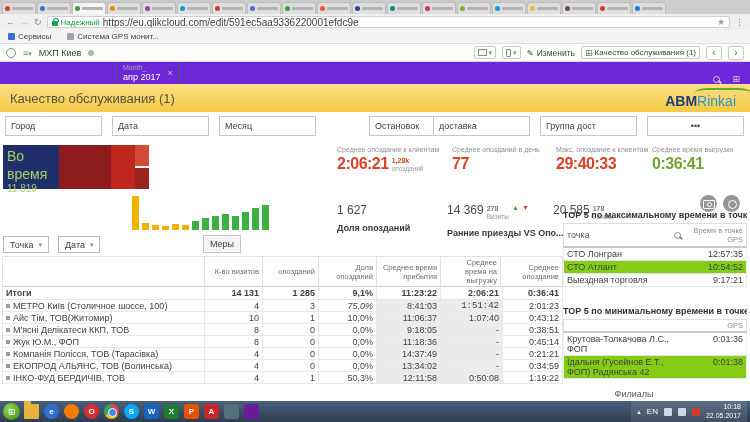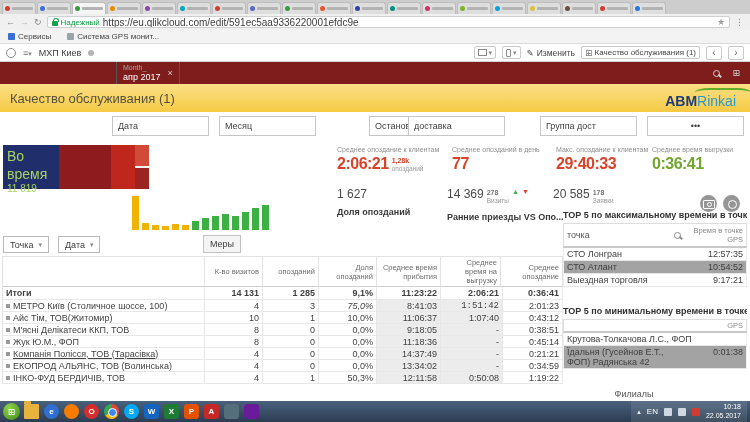--- a/index.html
+++ b/index.html
@@ -39,21 +39,21 @@
   .appdot{width:6px;height:6px;border-radius:50%;background:#b4b4b4}
   #qt-right{margin-left:auto;display:flex;align-items:center;gap:6px}
   .tbtn{height:13px;border:1px solid #c9c9c9;border-radius:2px;display:flex;align-items:center;padding:0 3px;gap:2px;background:#fff}
   .devico{width:9px;height:7px;border:1px solid #8a8a8a}
   .phoneico{width:5px;height:8px;border:1px solid #8a8a8a;border-radius:1px}
   #edit-btn{display:flex;align-items:center;gap:3px;font-size:8.5px;color:#444}
   #sheet-select{max-width:118px;font-size:8px;color:#444;white-space:nowrap;overflow:hidden}
   .navbox{width:16px;height:14px;border:1px solid #c9c9c9;border-radius:2px;display:flex;align-items:center;justify-content:center;color:#666;font-size:10px}
 
   
-  #selbar{top:62px;left:0;width:750px;height:22px;background:#7f1d1d;display:flex;align-items:center}
+  #selbar{top:62px;left:0;width:750px;height:22px;background:#6d28d9;display:flex;align-items:flex-end}
   .chip{margin-left:116px;height:22px;padding:2px 6px;border-left:1px solid #565656;border-right:1px solid #565656;display:flex;align-items:center;gap:7px}
   .chipcol{display:flex;flex-direction:column;line-height:1.15}
   .chipfield{font-size:7px;color:#a9a9a9}
   .chipval{font-size:9px;color:#fff}
   .chipx{color:#cfcfcf;font-size:9px}
   #selbar-right{margin-left:auto;display:flex;gap:12px;margin-right:10px;align-items:center}
   .mag{width:7px;height:7px;border:1.5px solid #cfcfcf;border-radius:50%;position:relative}
   .mag::after{content:"";position:absolute;width:4px;height:1.5px;background:#cfcfcf;transform:rotate(45deg);right:-3px;bottom:-1px}
   .mag.dark{border-color:#8a8a8a}
   .mag.dark::after{background:#8a8a8a}
@@ -90,42 +90,42 @@
   .kpi-valrow{display:flex;align-items:flex-start;gap:3px;margin-top:3px}
   .kpi-value{font-size:16px;font-weight:bold;letter-spacing:-0.5px;line-height:1}
   .red{color:#d8432a}.green{color:#71a52f}
   .kpi-sup{display:flex;flex-direction:column;line-height:1.15;margin-top:1px}
   .sv{font-size:7px;font-weight:bold}
   .sl{font-size:6.5px;color:#9a9a9a}
 
   #minichart{position:absolute;left:132px;top:46px;width:140px;height:44px;display:flex;align-items:flex-end;gap:3px}
   #minichart .bar{width:7px;flex:none}
 
-  .stat{position:absolute;top:48px}
+  .stat{position:absolute;top:64px}
   .stat-valrow{display:flex;gap:3px;align-items:flex-start}
   .stat-value{font-size:12px;color:#4a4a4a;line-height:1}
   .stat-title{font-size:9px;font-weight:bold;color:#3a3a3a;margin-top:7px;white-space:nowrap}
   .tri-up{color:#3fae49;font-size:7px;line-height:1}
   .tri-down{color:#d8432a;font-size:7px;line-height:1}
 
   .fab{position:absolute;top:55px;width:17px;height:17px;border-radius:50%;background:#969696}
   .fab-cam::before{content:"";position:absolute;left:3px;top:5px;width:10px;height:7px;border:1px solid #fff;border-radius:1px}
   .fab-cam::after{content:"";position:absolute;left:7px;top:7px;width:3px;height:3px;border:1px solid #fff;border-radius:50%}
   .fab-view::before{content:"";position:absolute;left:5px;top:5px;width:7px;height:7px;border:1px solid #fff;border-radius:50%}
 
   .t5{position:absolute;left:563px;width:184px}
   #t5max{top:70px}
   #t5min{top:166px}
   .t5-title{font-size:9px;font-weight:bold;color:#333;margin-bottom:3px;white-space:nowrap;overflow:hidden}
   .t5-head{display:flex;border:1px solid #ddd;border-bottom:2px solid #c9c9c9;background:#fff}
   .t5-head.slim .t5h2{padding:1px 3px}
   .t5h1{flex:1;font-size:9px;color:#555;padding:3px;display:flex;align-items:center;justify-content:space-between}
   .t5h2{width:62px;font-size:7.5px;color:#8a8a8a;text-align:right;padding:2px 3px;line-height:1.2}
   .t5row{display:flex;border-bottom:1px solid #e6e6e6;border-left:1px solid #eee;border-right:1px solid #eee;font-size:9px;color:#3f3f3f;min-height:13px}
-  .t5row.alt{background:#a3a3a3}
+  .t5row.alt{background:#84cc16}
   .t5name{flex:1;padding:1px 3px}
   .t5time{width:62px;text-align:right;padding:1px 3px;white-space:nowrap}
 
   .ctl{position:absolute;top:96px;height:17px;border:1px solid #b9b9b9;background:#fff;font-size:9px;color:#3d3d3d;display:flex;align-items:center;gap:5px;padding:0 6px}
   #ctl-point{left:3px}
   #ctl-date{left:58px}
   #ctl-measures{left:203px;top:95px;height:18px;background:#f4f4f4;border-color:#c2c2c2}
 
   #maintable{position:absolute;left:2px;top:116px;width:561px;border-top:1px solid #e2e2e2;border-left:1px solid #e2e2e2}
   .tr{display:flex}
@@ -308,30 +308,33 @@
   <div id="sheethdr" class="abs">
     <span id="sheet-title">Качество обслуживания (1)</span>
     <div id="brand">
       <span id="brand-abm">ABM</span>
       <span id="brand-rinkai">Rinkai</span>
       <span id="brand-swoosh"></span>
     </div>
   </div>
 
   <div id="filterrow" class="abs">
+      <div class="filter-box" style="left: 5px;">
+        <div class="filter-label">Город</div>
+      </div>
       <div class="filter-box" style="left: 112px;">
         <div class="filter-label">Дата</div>
       </div>
       <div class="filter-box" style="left: 219px;">
         <div class="filter-label">Месяц</div>
       </div>
       <div class="filter-box" style="left: 334px; margin-left: 35px;">
         <div class="filter-label">Остановок</div>
       </div>
-      <div class="filter-box" style="left: 408px;">
+      <div class="filter-box" style="left: 433px;">
         <div class="filter-label">доставка</div>
       </div>
       <div class="filter-box" style="left: 540px;">
         <div class="filter-label">Группа дост</div>
       </div>
       <div class="filter-box" style="left: 647px;">
         <div class="filter-label" style="text-align: center;">•••</div>
       </div>
     </div>
 
@@ -454,20 +457,21 @@
 
     <div class="t5" id="t5min">
       <div class="t5-title">ТОР 5 по минимальному времени в точке</div>
       <div class="t5-head slim">
         <div class="t5h1"></div>
         <div class="t5h2">GPS</div>
       </div>
       <div id="t5min-rows">
           <div class="t5row">
             <div class="t5name">Крутова-Толкачова Л.С., ФОП</div>
+            <div class="t5time">0:01:36</div>
           </div>
           <div class="t5row alt">
             <div class="t5name">Їдальня (Гусейнов Е.Т., ФОП) Радянська 42</div>
             <div class="t5time">0:01:38</div>
           </div>
         </div>
     </div>
 
     <div class="ctl" id="ctl-point">
       <span>Точка</span>
@@ -543,21 +547,21 @@
               <span>Жук Ю.М., ФОП</span>
             </div>
             <div class="td num" style="width: 58px;">8</div>
             <div class="td num" style="width: 56px;">0</div>
             <div class="td num" style="width: 58px;">0,0%</div>
             <div class="td num shade" style="width: 64px;">11:18:36</div>
             <div class="td num shade" style="width: 62px;">-</div>
             <div class="td num" style="width: 60px;">0:45:14</div>
           </div>
           <div class="tr trow">
-            <div class="td" style="width: 202px; text-decoration: underline;">
+            <div class="td" style="width: 202px;">
               <div class="bullet"></div>
               <span>Компанія Полісся, ТОВ (Тарасівка)</span>
             </div>
             <div class="td num" style="width: 58px;">4</div>
             <div class="td num" style="width: 56px;">0</div>
             <div class="td num" style="width: 58px;">0,0%</div>
             <div class="td num shade" style="width: 64px;">14:37:49</div>
             <div class="td num shade" style="width: 62px;">-</div>
             <div class="td num" style="width: 60px;">0:21:21</div>
           </div>

